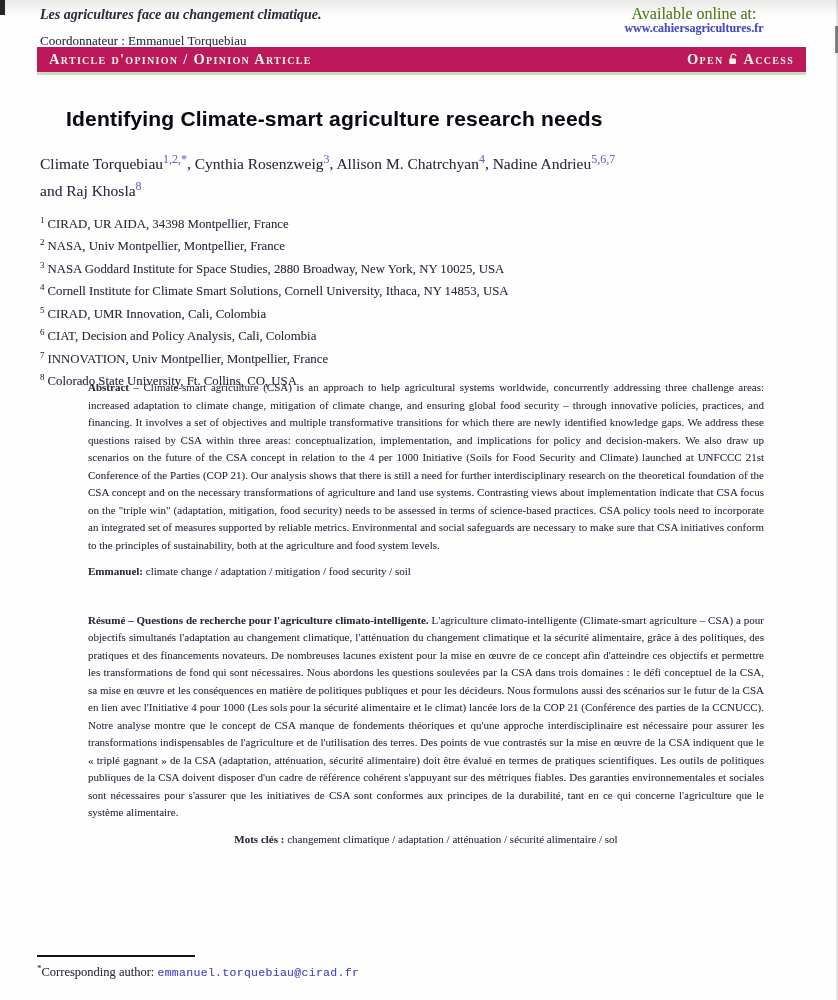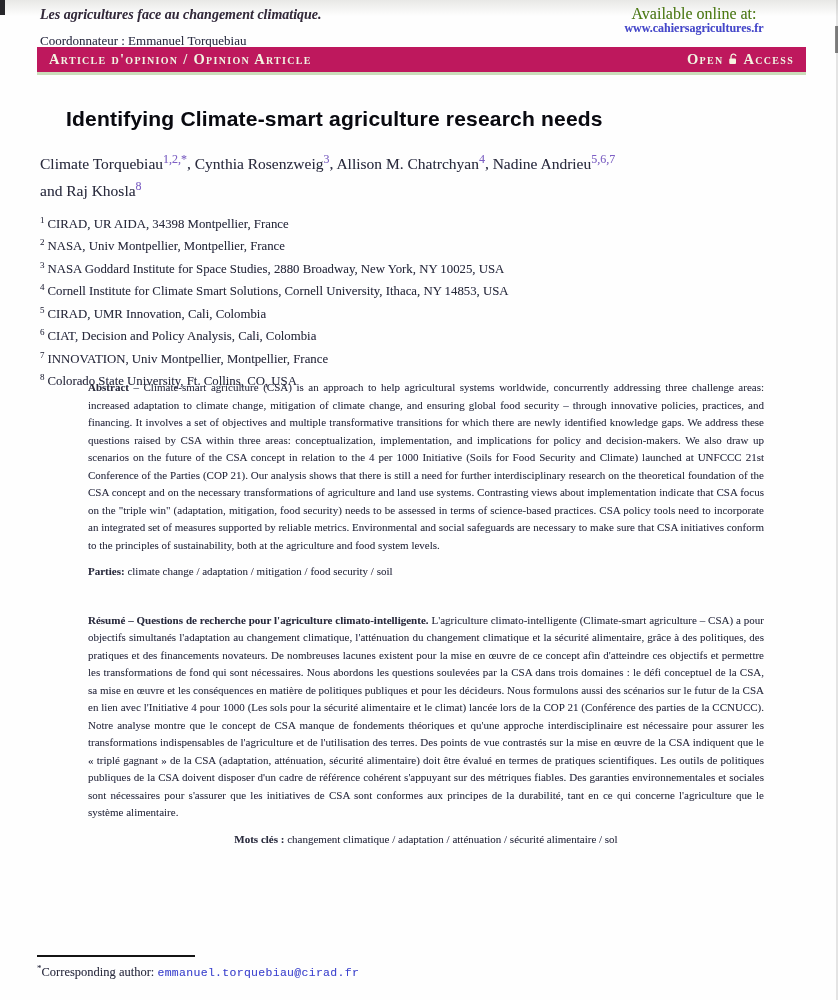--- a/index.html
+++ b/index.html
@@ -113,21 +113,21 @@
       <div class="affil"><sup>5</sup><span>CIRAD, UMR Innovation, Cali, Colombia</span></div>
       <div class="affil"><sup>6</sup><span>CIAT, Decision and Policy Analysis, Cali, Colombia</span></div>
       <div class="affil"><sup>7</sup><span>INNOVATION, Univ Montpellier, Montpellier, France</span></div>
       <div class="affil"><sup>8</sup><span>Colorado State University, Ft. Collins, CO, USA</span></div>
     </div>
 
   <div class="body-block">
     <p class="para"><span class="para-label">Abstract</span>
       <span>– Climate-smart agriculture (CSA) is an approach to help agricultural systems worldwide, concurrently addressing three challenge areas: increased adaptation to climate change, mitigation of climate change, and ensuring global food security – through innovative policies, practices, and financing. It involves a set of objectives and multiple transformative transitions for which there are newly identified knowledge gaps. We address these questions raised by CSA within three areas: conceptualization, implementation, and implications for policy and decision-makers. We also draw up scenarios on the future of the CSA concept in relation to the 4 per 1000 Initiative (Soils for Food Security and Climate) launched at UNFCCC 21st Conference of the Parties (COP 21). Our analysis shows that there is still a need for further interdisciplinary research on the theoretical foundation of the CSA concept and on the necessary transformations of agriculture and land use systems. Contrasting views about implementation indicate that CSA focus on the "triple win" (adaptation, mitigation, food security) needs to be assessed in terms of science-based practices. CSA policy tools need to incorporate an integrated set of measures supported by reliable metrics. Environmental and social safeguards are necessary to make sure that CSA initiatives conform to the principles of sustainability, both at the agriculture and food system levels.</span></p>
 
-    <p class="kw-line"><span class="para-label">Parties:</span>
+    <p class="kw-line"><span class="para-label">Emmanuel:</span>
       <span>climate change / adaptation / mitigation / food security / soil</span></p>
 
     <p class="para resume"><span class="para-label">Résumé – Questions de recherche pour l'agriculture climato-intelligente.</span>
       <span>L'agriculture climato-intelligente (Climate-smart agriculture – CSA) a pour objectifs simultanés l'adaptation au changement climatique, l'atténuation du changement climatique et la sécurité alimentaire, grâce à des politiques, des pratiques et des financements novateurs. De nombreuses lacunes existent pour la mise en œuvre de ce concept afin d'atteindre ces objectifs et permettre les transformations de fond qui sont nécessaires. Nous abordons les questions soulevées par la CSA dans trois domaines : le défi conceptuel de la CSA, sa mise en œuvre et les conséquences en matière de politiques publiques et pour les décideurs. Nous formulons aussi des scénarios sur le futur de la CSA en lien avec l'Initiative 4 pour 1000 (Les sols pour la sécurité alimentaire et le climat) lancée lors de la COP 21 (Conférence des parties de la CCNUCC). Notre analyse montre que le concept de CSA manque de fondements théoriques et qu'une approche interdisciplinaire est nécessaire pour assurer les transformations indispensables de l'agriculture et de l'utilisation des terres. Des points de vue contrastés sur la mise en œuvre de la CSA indiquent que le « triplé gagnant » de la CSA (adaptation, atténuation, sécurité alimentaire) doit être évalué en termes de pratiques scientifiques. Les outils de politiques publiques de la CSA doivent disposer d'un cadre de référence cohérent s'appuyant sur des métriques fiables. Des garanties environnementales et sociales sont nécessaires pour s'assurer que les initiatives de CSA sont conformes aux principes de la durabilité, tant en ce qui concerne l'agriculture que le système alimentaire.</span></p>
 
     <p class="mots-line"><span class="para-label">Mots clés :</span>
       <span>changement climatique / adaptation / atténuation / sécurité alimentaire / sol</span></p>
   </div>
 
   <div class="footnote">

